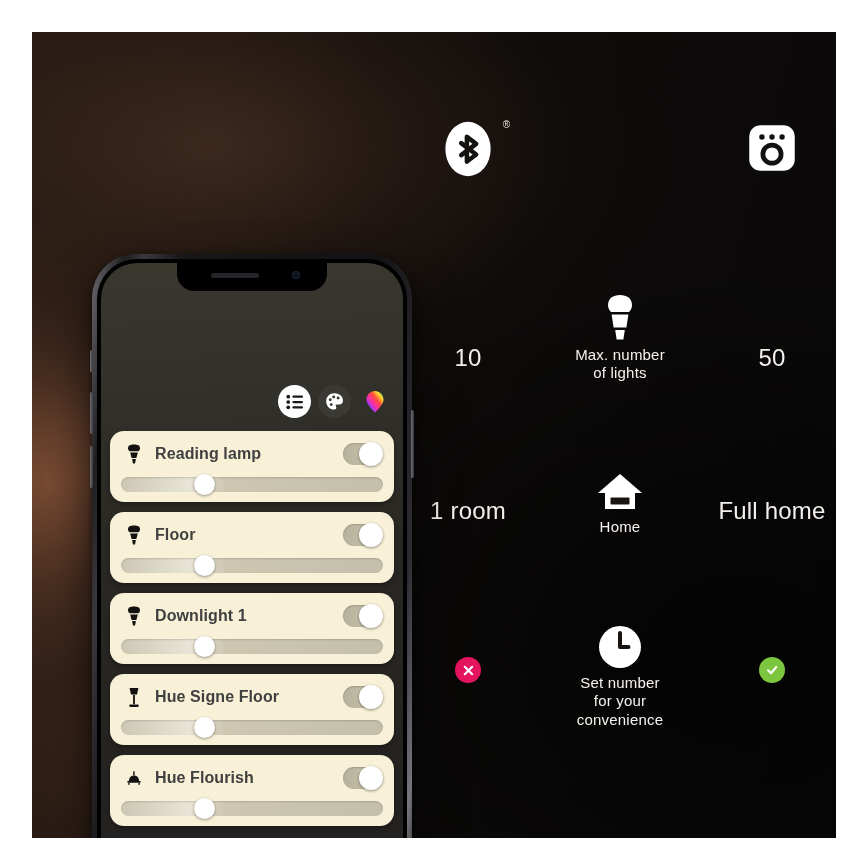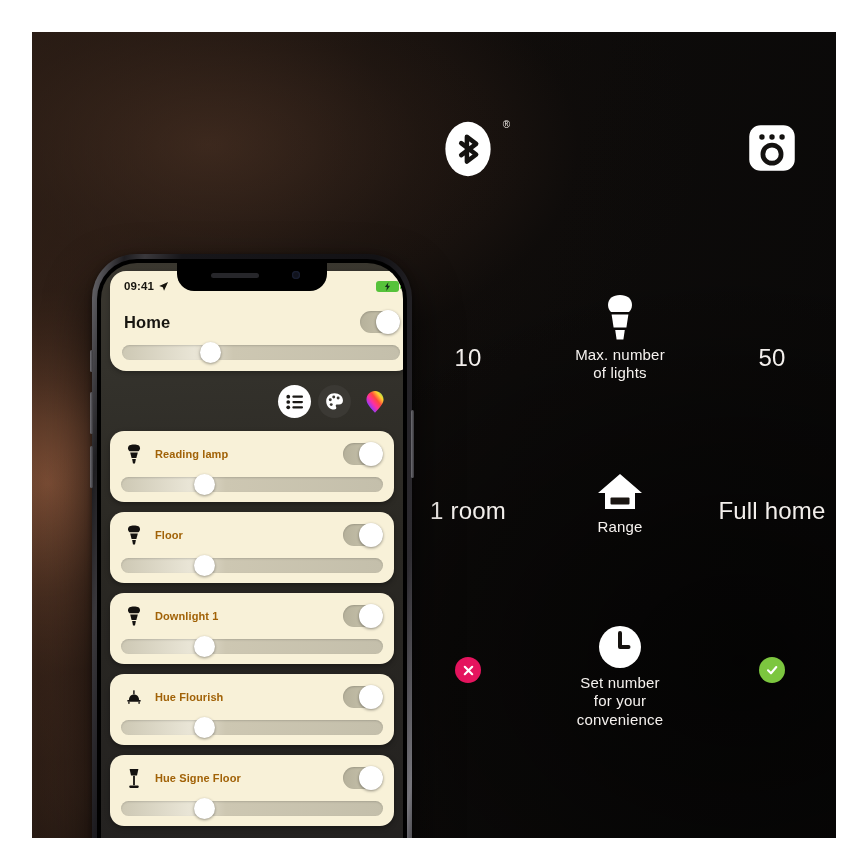--- a/index.html
+++ b/index.html
@@ -167,21 +167,21 @@
   
   #lights{ position:absolute; left:9px; right:9px; top:168px; }
   .lcard{
     background:#f8f1d8; border-radius:14px; margin-bottom:10px;
     padding:9px 11px 10px 11px;
     box-shadow:0 2px 5px rgba(0,0,0,.34);
   }
   .lhead{ display:flex; align-items:center; height:28px; }
   .licon{ width:26px; display:flex; align-items:center;
           justify-content:center; }
-  .lname{ flex:1; font-size:11px; font-weight:700; color:#a16207;
+  .lname{ flex:1; font-size:16px; font-weight:700; color:#404040;
           margin-left:8px; letter-spacing:.1px; }
   .lslider{ margin-top:9px; }
 </style>
 </head>
 <body>
 
 <div id="stage">
 
   <div id="panel">
     <div class="glow g1"></div>
@@ -245,21 +245,21 @@
           <div class="fside" style="margin-top:24px;">1 room</div>
         </div>
         <div class="fcell center">
           <div class="ficon">
             <svg width="46" height="42" viewBox="0 0 46 42">
               <path d="M23 2 L45 21 L38 21 L38 37 L8 37 L8 21 L1 21 Z" fill="#ffffff"></path>
               <rect x="13.5" y="25.5" width="19" height="7" rx="1" fill="#1a1512"></rect>
             </svg>
           </div>
           <div class="fcap">
-            <div>Range</div>
+            <div>Home</div>
           </div>
         </div>
         <div class="fcell">
           <div class="fside" style="margin-top:24px;">Full home</div>
         </div>
       </div>
 
       <div class="frow" style="top:592px;">
         <div class="fcell">
           <div style="margin-top:33px;">
@@ -302,46 +302,20 @@
       <div class="sbtn pwr"></div>
 
       <div id="phone-inner">
         <div id="screen">
 
           <div id="notch">
             <div id="speaker"></div>
             <div id="camera"></div>
           </div>
 
-          <div id="topcard">
-            <div id="statusbar">
-              <div id="clock">
-                <span>09:41</span>
-                <svg width="11" height="11" viewBox="0 0 12 12">
-                  <path d="M11 1 L1.3 5.4 L5.2 6.7 L6.6 10.6 Z" fill="#17150e"></path>
-                </svg>
-              </div>
-              <div id="battery">
-                <svg width="7" height="9" viewBox="0 0 8 10">
-                  <path d="M5 0 L1 5.6 L3.4 5.6 L2.6 10 L7 4.2 L4.4 4.2 Z" fill="#14301a"></path>
-                </svg>
-              </div>
-            </div>
-
-            <div id="home-row">
-              <div id="home-title">Home</div>
-              <div class="toggle">
-                <div class="knob"></div>
-              </div>
-            </div>
-
-            <div id="home-slider" class="slider">
-              <div class="knob" style="left:28%;"></div>
-            </div>
-          </div>
 
           <div id="modes">
             <div class="modebtn active">
               <svg width="18" height="16" viewBox="0 0 20 18">
                 <circle cx="2.4" cy="3" r="2.1" fill="#1b1916"></circle>
                 <circle cx="2.4" cy="9" r="2.1" fill="#1b1916"></circle>
                 <circle cx="2.4" cy="15" r="2.1" fill="#1b1916"></circle>
                 <rect x="7" y="1.8" width="12" height="2.5" rx="1.2" fill="#1b1916"></rect>
                 <rect x="7" y="7.8" width="12" height="2.5" rx="1.2" fill="#1b1916"></rect>
                 <rect x="7" y="13.8" width="12" height="2.5" rx="1.2" fill="#1b1916"></rect>
@@ -435,56 +409,56 @@
                 </div>
               </div>
               <div class="slider lslider">
                 <div class="knob" style="left:28%;"></div>
               </div>
             </div>
 
             <div class="lcard">
               <div class="lhead">
                 <div class="licon">
+                  <svg width="14" height="21" viewBox="0 0 14 21">
+                    <path d="M2.6 1 L11.4 1 L10 7.4 L4 7.4 Z" fill="#141210"></path>
+                    <rect x="6.1" y="7.8" width="1.8" height="9.4" fill="#141210"></rect>
+                    <rect x="2.2" y="17.6" width="9.6" height="2.3" rx="1.1" fill="#141210"></rect>
+                  </svg>
+                </div>
+                <div class="lname">Hue Signe Floor</div>
+                <div class="toggle">
+                  <div class="knob"></div>
+                </div>
+              </div>
+              <div class="slider lslider">
+                <div class="knob" style="left:28%;"></div>
+              </div>
+            </div>
+
+            <div class="lcard">
+              <div class="lhead">
+                <div class="licon">
                   <svg width="18" height="16" viewBox="0 0 20 16">
                     <rect x="9.1" y="0.6" width="1.6" height="4.4" fill="#141210"></rect>
                     <path d="M4.4 11.2 C4.4 7.6 6.8 5.2 10 5.2 C13.2 5.2 15.6 7.6 15.6 11.2 Z" fill="#141210"></path>
                     <rect x="2.4" y="11.4" width="15.2" height="1.8" rx="0.9" fill="#141210"></rect>
                     <rect x="3.6" y="13.4" width="1.5" height="2.2" fill="#141210"></rect>
                     <rect x="14.9" y="13.4" width="1.5" height="2.2" fill="#141210"></rect>
                   </svg>
                 </div>
                 <div class="lname">Hue Flourish</div>
                 <div class="toggle">
                   <div class="knob"></div>
                 </div>
               </div>
               <div class="slider lslider">
                 <div class="knob" style="left:28%;"></div>
               </div>
             </div>
 
-            <div class="lcard">
-              <div class="lhead">
-                <div class="licon">
-                  <svg width="14" height="21" viewBox="0 0 14 21">
-                    <path d="M2.6 1 L11.4 1 L10 7.4 L4 7.4 Z" fill="#141210"></path>
-                    <rect x="6.1" y="7.8" width="1.8" height="9.4" fill="#141210"></rect>
-                    <rect x="2.2" y="17.6" width="9.6" height="2.3" rx="1.1" fill="#141210"></rect>
-                  </svg>
-                </div>
-                <div class="lname">Hue Signe Floor</div>
-                <div class="toggle">
-                  <div class="knob"></div>
-                </div>
-              </div>
-              <div class="slider lslider">
-                <div class="knob" style="left:28%;"></div>
-              </div>
-            </div>
-
           </div>
         </div>
       </div>
     </div>
 
   </div>
 </div>
 
 </body></html>

